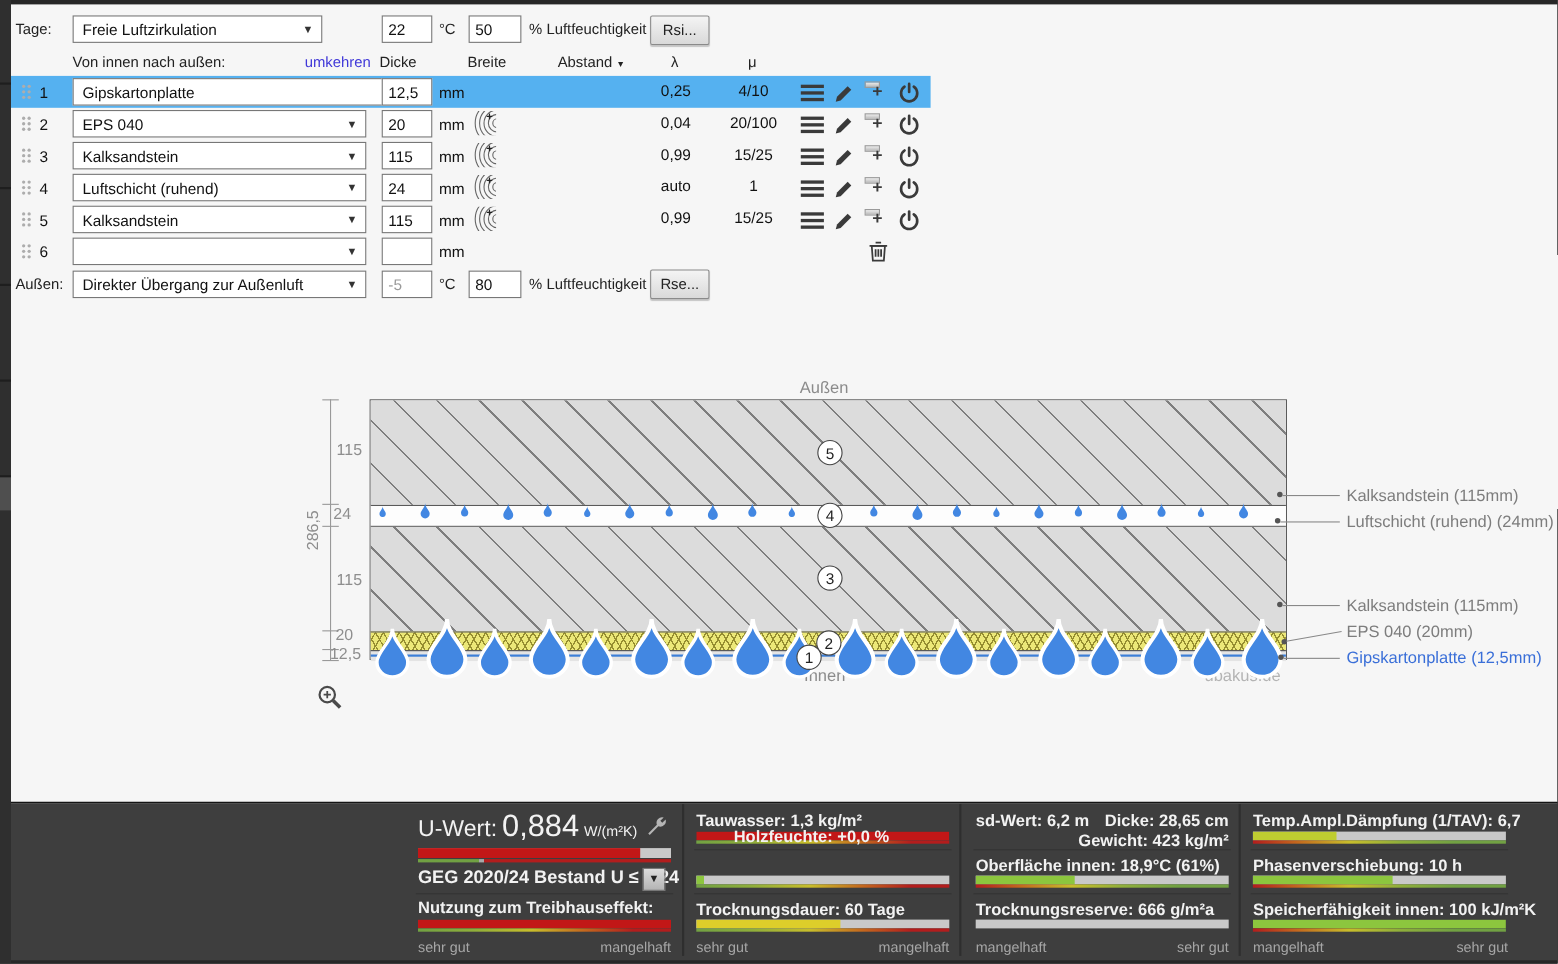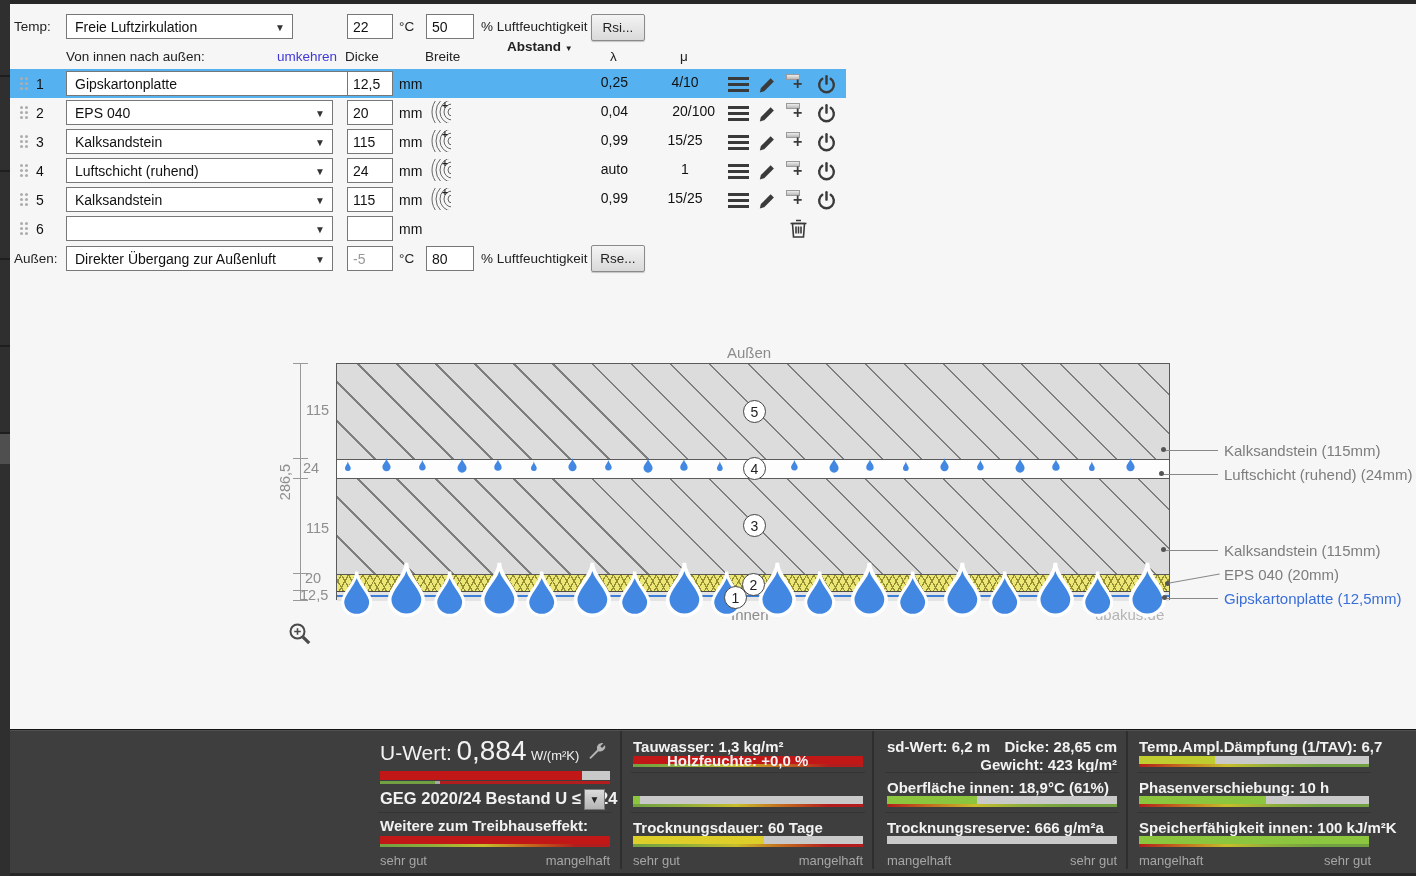--- a/index.html
+++ b/index.html
@@ -83,36 +83,36 @@
   .geg{position:absolute;color:#f2f2f2;font-size:16.5px;font-weight:bold;white-space:nowrap;}
   .ddbtn{position:absolute;width:21px;height:21px;box-sizing:border-box;background:linear-gradient(#dcdcdc,#b4b4b4);
          border:1px solid #777;color:#222;font-size:10px;display:flex;align-items:center;justify-content:center;cursor:pointer;}
 </style>
 </head>
 <body>
 
 <div class="page">
   <div class="content"></div>
 
-  <span class="lbl" style="left:14px;top:19px;">Temp:</span>
+  <span class="lbl" style="left:14px;top:19px;">Tage:</span>
   <div class="sel" style="left:66px;top:14px;width:227px;">
     <span>Freie Luftzirkulation</span>
       <span class="car">▼</span>
   </div>
   <input class="inp" style="left: 347px; top: 14px;" value="22">
   <span class="lbl" style="left:399px;top:19px;">°C</span>
   <input class="inp" style="left: 426px; top: 14px; width: 48px;" value="50">
   <span class="lbl" style="left:481px;top:19px;">% Luftfeuchtigkeit</span>
   <div class="btn" style="left:591px;top:14px;width:54px;">Rsi...</div>
 
   <span class="lbl" style="left:66px;top:49px;">Von innen nach außen:</span>
   <span class="lbl link" style="left:277px;top:49px;">umkehren</span>
   <span class="lbl" style="left:345px;top:49px;">Dicke</span>
   <span class="lbl" style="left:425px;top:49px;">Breite</span>
-  <span class="lbl" style="left:507px;top:39px;font-weight:bold;"><span>Abstand</span> <span style="font-size:8px;">▼</span></span>
+  <span class="lbl" style="left:507px;top:49px;"><span>Abstand</span> <span style="font-size:8px;">▼</span></span>
   <span class="lbl" style="left:610px;top:49px;">λ</span>
   <span class="lbl" style="left:680px;top:49px;">μ</span>
 
   <div class="hl-row" style="top:69px;"></div>
 
   <span class="dots" style="left:20px;top:77px;"></span>
   <span class="rownum" style="left:36px;top:76px;">1</span>
   <div class="sel" style="left:66px;top:71px;width:300px;">
     <span>Gipskartonplatte</span>
       <span class="car">▼</span>
@@ -148,21 +148,21 @@
   <span class="val" style="left:399px;top:105px;">mm</span>
   <span class="icon" style="left:429px;top:101px;"><svg width="22" height="22" viewBox="0 0 22 22" fill="none" stroke="#666">
         <circle cx="23" cy="11" r="4"></circle>
         <circle cx="23" cy="11" r="8"></circle>
         <circle cx="23" cy="11" r="12"></circle>
         <circle cx="23" cy="11" r="16"></circle>
         <circle cx="23" cy="11" r="20"></circle>
         <text x="13" y="8" font-size="10" stroke="none" fill="#222" font-weight="bold">+</text>
       </svg></span>
   <span class="val" style="left:580px;top:103px;width:48px;text-align:right;">0,04</span>
-  <span class="val" style="left:655px;top:103px;width:60px;text-align:right;">20/100</span>
+  <span class="val" style="left:655px;top:103px;width:60px;text-align:center;">20/100</span>
   <span class="ham" style="left:728px;top:106px;">
       <i></i>
       <i></i>
       <i></i>
     </span>
   <span class="icon" style="left:757px;top:104px;"><svg width="20" height="20" viewBox="0 0 20 20">
         <path d="M2.8 17.4l1.1-4.4L13.6 3.3l3.3 3.3L7.2 16.3 2.8 17.4z" fill="#3a3a3a"></path>
       </svg></span>
   <span class="icon" style="left:786px;top:103px;width:24px;height:22px;">
       <span class="insbar"></span>
@@ -501,21 +501,21 @@
         <path d="M4.5 20.5l8.2-8.2a5.3 5.3 0 0 1 6.5-6.9L16 8.6l1.8 1.8 3.2-3.2a5.3 5.3 0 0 1-6.9 6.5l-8.2 8.2z" fill="#b5b5b5"></path>
       </svg>
   </span>
   <div class="bar" style="left:380px;top:771px;">
       <i class="f-red" style="width: 88%;"></i>
     </div>
   <div class="scale sc-uw" style="left:380px;top:781px;"></div>
   <span class="geg" style="left:380px;top:789px;">GEG 2020/24 Bestand U ≤ 0.24</span>
   <span class="ddbtn" style="left:584px;top:789px;">▼</span>
   <span class="hsep" style="left:378px;top:812px;width:234px;"></span>
-  <span class="wlbl" style="left:380px;top:817px;">Weitere zum Treibhauseffekt:</span>
+  <span class="wlbl" style="left:380px;top:817px;">Nutzung zum Treibhauseffekt:</span>
   <div class="bar" style="left:380px;top:836px;height:8px;">
       <i class="f-red" style="width: 100%;"></i>
     </div>
   <div class="scale sc-gr" style="left:380px;top:844px;"></div>
   <span class="foot" style="left:380px;top:853px;">sehr gut</span>
   <span class="foot" style="left:480px;top:853px;width:130px;text-align:right;">mangelhaft</span>
 
   <span class="wlbl" style="left:633px;top:738px;">Tauwasser: 1,3 kg/m²</span>
   <div class="bar" style="left:633px;top:756px;height:8px;">
       <i class="f-red" style="width: 100%;"></i>

